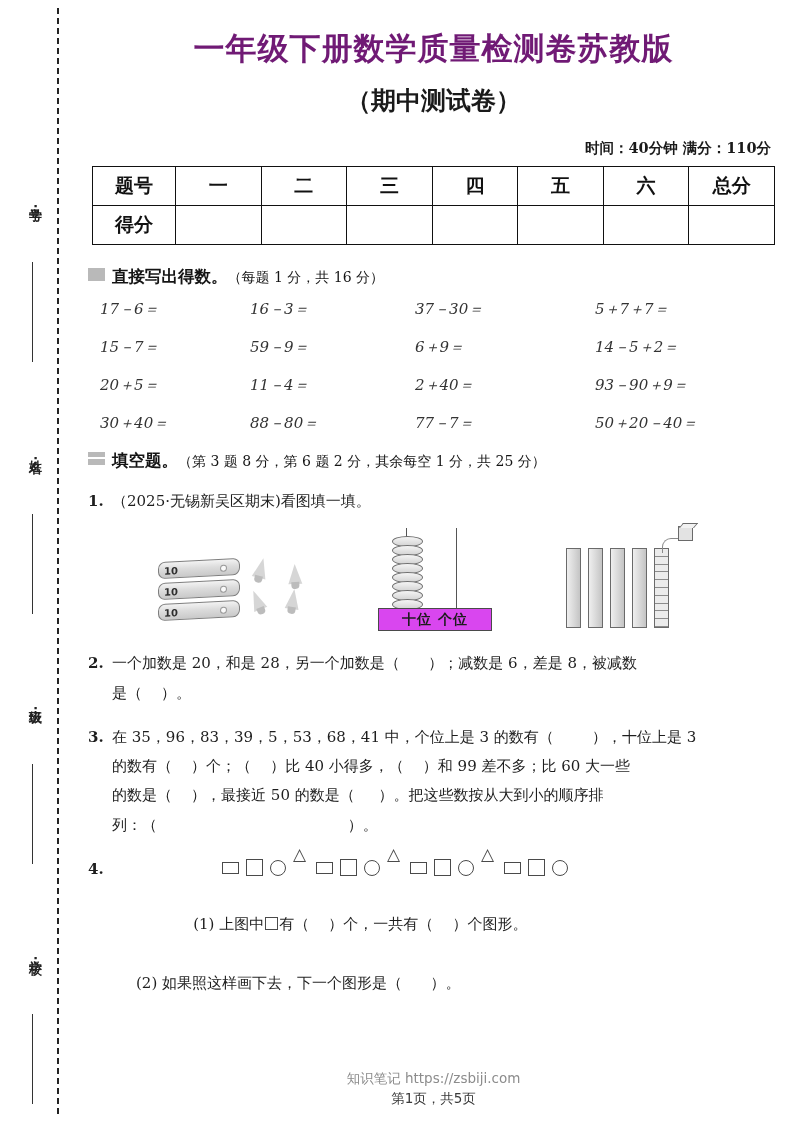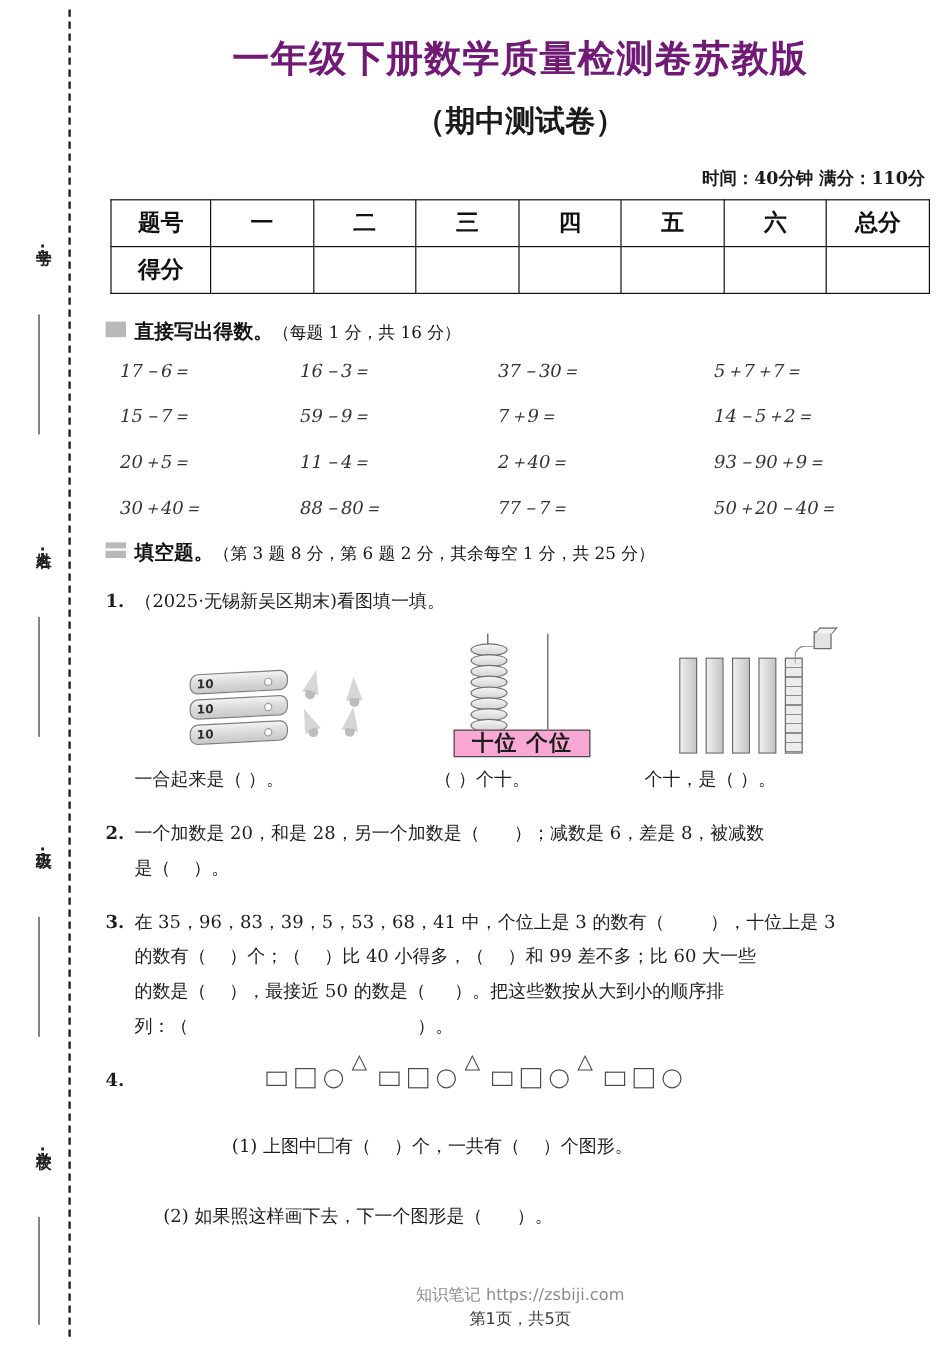--- a/index.html
+++ b/index.html
@@ -240,24 +240,24 @@
     width: 29px; height: 9px;
     border-radius: 50%;
     border: 1.2px solid #6f6f6f;
     background: linear-gradient(180deg,#f5f5f5,#d3d3d3);
   }
   .abacus .base {
     position: absolute;
     left: 0; top: 84px;
     width: 112px; height: 21px;
     border: 1.4px solid #4a4a4a;
-    background: #f9a8d4;
+    background: #d946ef;
     text-align: center;
     line-height: 21px;
-    font-size: 18px;
+    font-size: 14px;
     font-weight: bold;
     letter-spacing: 1px;
     color: #1c1c1c;
     font-family: "DejaVu Sans", "Liberation Sans", sans-serif;
   }
 
   
   .rods { position: absolute; left: 470px; top: 4px; width: 150px; height: 104px; }
   .bar {
     position: absolute;
@@ -434,21 +434,21 @@
     </div>
 
     <div class="calc-grid">
       <div class="calc-cell">17－6＝</div>
       <div class="calc-cell">16－3＝</div>
       <div class="calc-cell">37－30＝</div>
       <div class="calc-cell">5＋7＋7＝</div>
 
       <div class="calc-cell">15－7＝</div>
       <div class="calc-cell">59－9＝</div>
-      <div class="calc-cell">7＋9＝</div>
+      <div class="calc-cell">6＋9＝</div>
       <div class="calc-cell">14－5＋2＝</div>
 
       <div class="calc-cell">20＋5＝</div>
       <div class="calc-cell">11－4＝</div>
       <div class="calc-cell">2＋40＝</div>
       <div class="calc-cell">93－90＋9＝</div>
 
       <div class="calc-cell">30＋40＝</div>
       <div class="calc-cell">88－80＝</div>
       <div class="calc-cell">77－7＝</div>
@@ -508,25 +508,20 @@
           <div class="bar b1"></div>
           <div class="bar b2"></div>
           <div class="bar b3"></div>
           <div class="bar b4"></div>
           <div class="bar b5 seg"></div>
           <div class="cube-link"></div>
           <div class="cube"></div>
         </div>
       </div>
 
-      <div class="fill-cols">
-        <div>一合起来是（    ）。</div>
-        <div>（    ）个十。</div>
-        <div>个十，是（    ）。</div>
-      </div>
     </div>
 
     <div class="q">
       <div class="q-row">
         <div class="q-num">2.</div>
         <div class="q-body">
           <div class="q-line">一个加数是 20，和是 28，另一个加数是（      ）；减数是 6，差是 8，被减数</div>
           <div class="q-line">是（    ）。</div>
         </div>
       </div>

